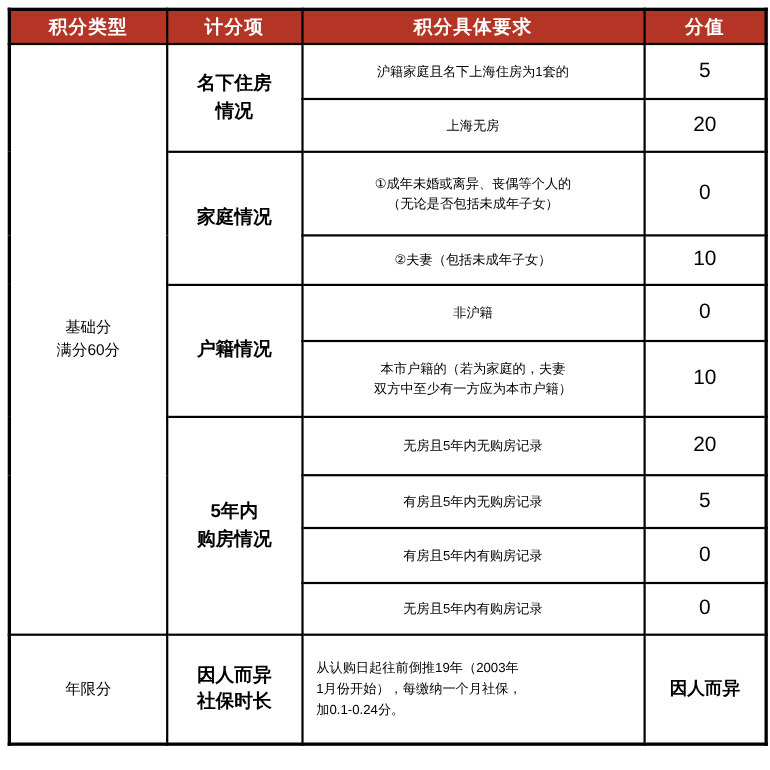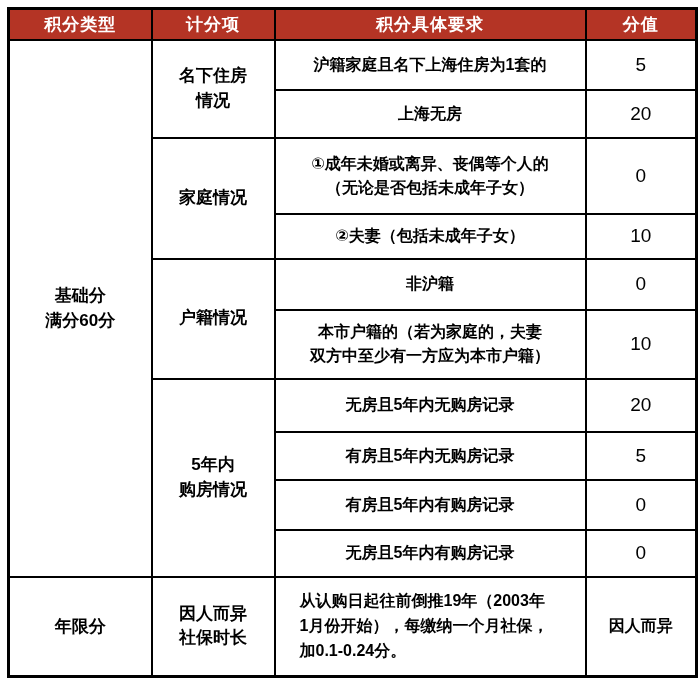--- a/index.html
+++ b/index.html
@@ -36,40 +36,40 @@
     background: var(--cell-bg, #ffffff);
   }
   th.hdr {
     background: var(--header-bg, #b43425);
     color: var(--header-text, #ffffff);
     font-size: 17px;
     font-weight: 700;
     letter-spacing: 1px;
   }
   td.type-cell {
-    font-size: 17px;
-    font-weight: 700;
+    font-size: 14px;
+    font-weight: 400;
     line-height: 1.5;
     margin-left: 40px;
   }
   td.item-cell {
     font-size: 17px;
     font-weight: 700;
     line-height: 1.45;
     margin-left: 37px;
   }
   td.req-cell {
-    font-size: 16px;
-    font-weight: 700;
+    font-size: 12px;
+    font-weight: 400;
     line-height: 1.5;
     padding: 4px 10px;
   }
   td.req-cell.left {
     text-align: left;
-    padding: 6px 8px 6px 24px;
+    padding: 6px 8px 6px 12px;
     line-height: 1.55;
   }
   td.score-cell {
     font-size: 19px;
     font-weight: 500;
   }
   td.score-cell.cn {
     font-size: 16px;
     font-weight: 700;
     margin-left: 15px;

